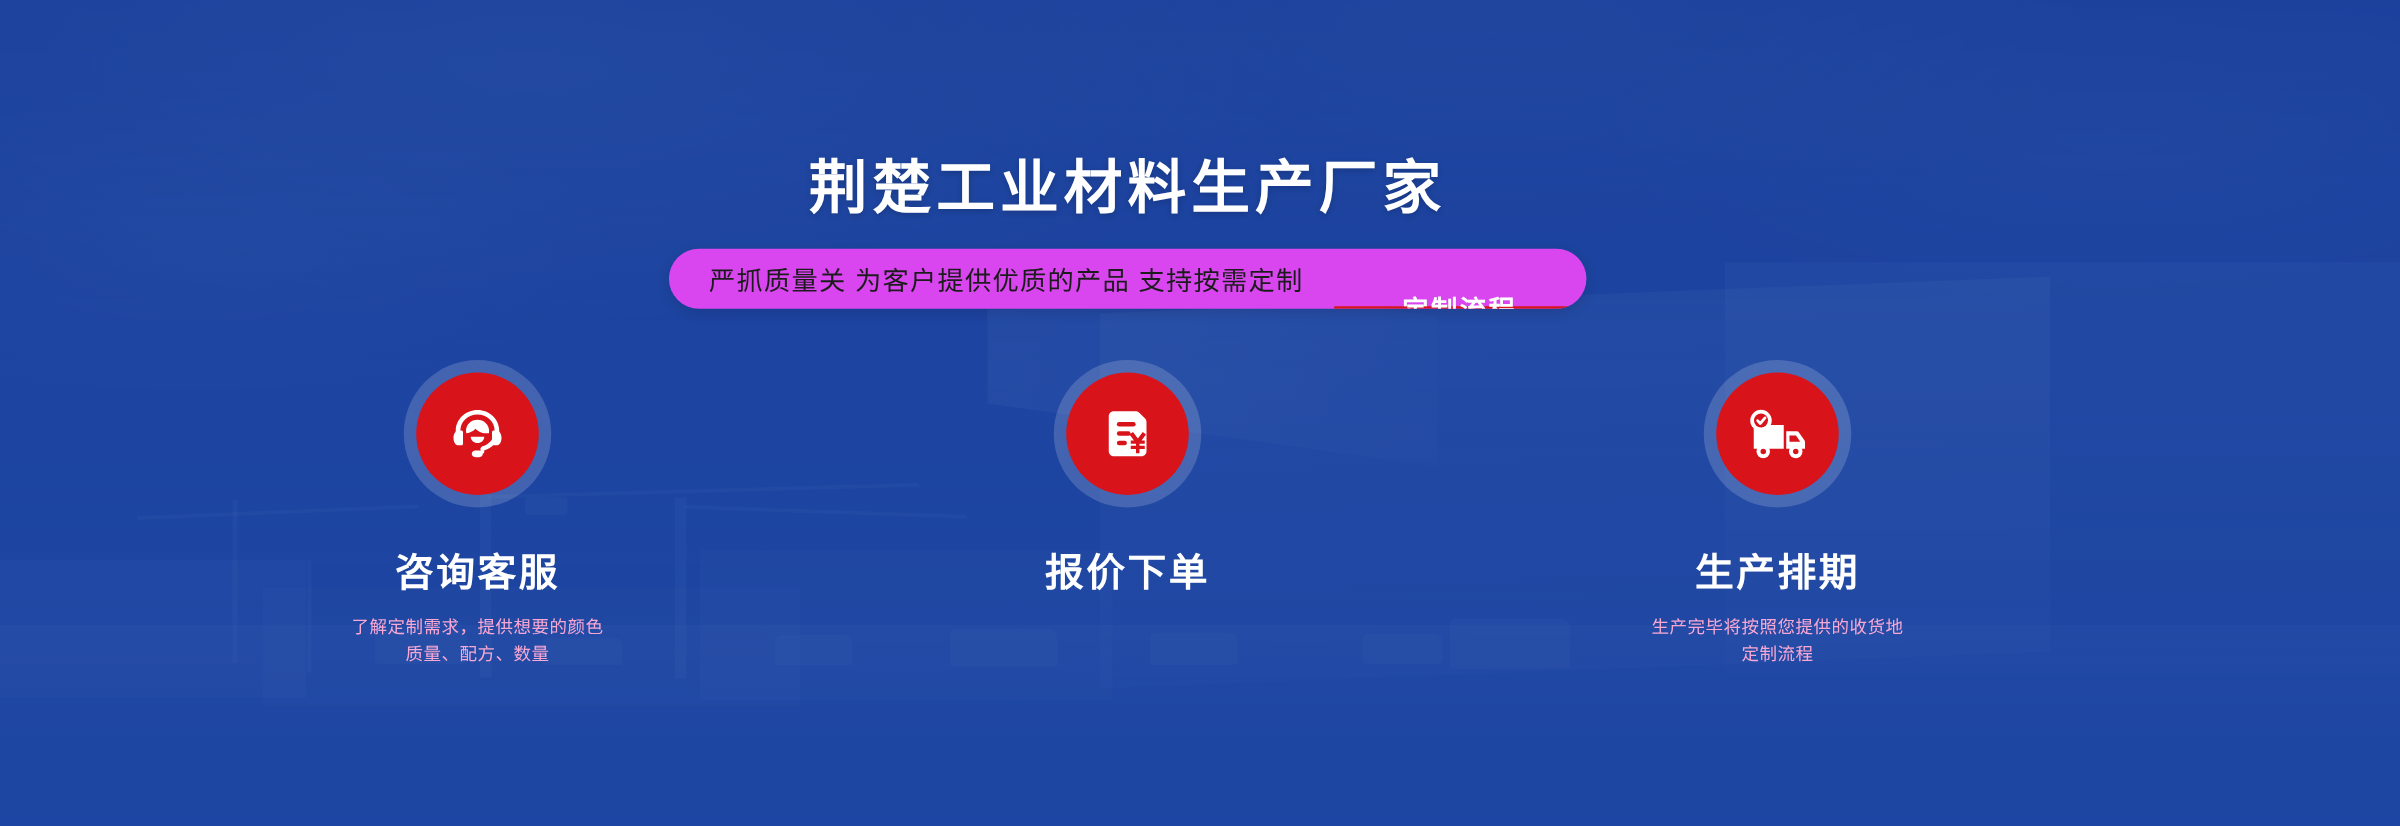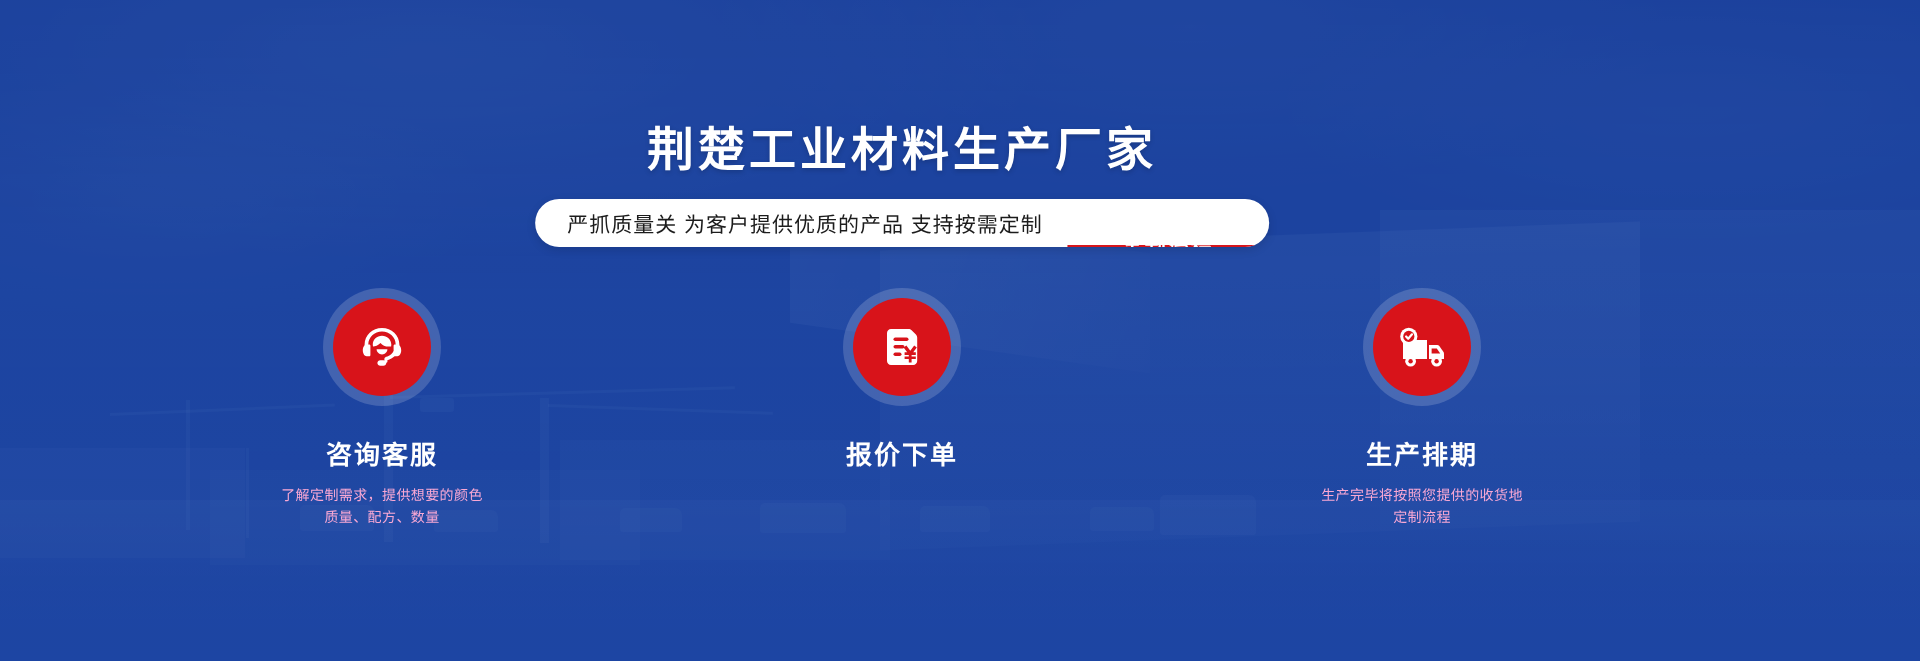--- a/index.html
+++ b/index.html
@@ -149,21 +149,21 @@
 
   
   .claim-bar {
     position: absolute;
     left: 50%;
     top: 199px;
     transform: translateX(-50%);
     display: flex;
     align-items: stretch;
     height: 48px;
-    background: #ffffff;
+    background: #d946ef;
     border-radius: 26px;
     overflow: hidden;
     box-shadow: 0 3px 10px rgba(0,0,0,0.13);
   }
   .claim-text {
     display: flex;
     align-items: center;
     padding: 0 24px 0 32px;
     font-size: 21px;
     color: #1c1c1c;
@@ -221,21 +221,21 @@
     border-radius: 50%;
     background: #d8131a;
     display: flex;
     align-items: center;
     justify-content: center;
   }
   .step-disc svg { display: block; }
   .step-title {
     margin-top: 34px;
     color: #ffffff;
-    font-size: 26px;
+    font-size: 31px;
     font-weight: 700;
     letter-spacing: 2px;
     line-height: 1.2;
     white-space: nowrap;
   }
   .step-desc {
     margin-top: 14px;
     color: #f9a8d4;
     font-size: 14px;
     line-height: 1.55;

